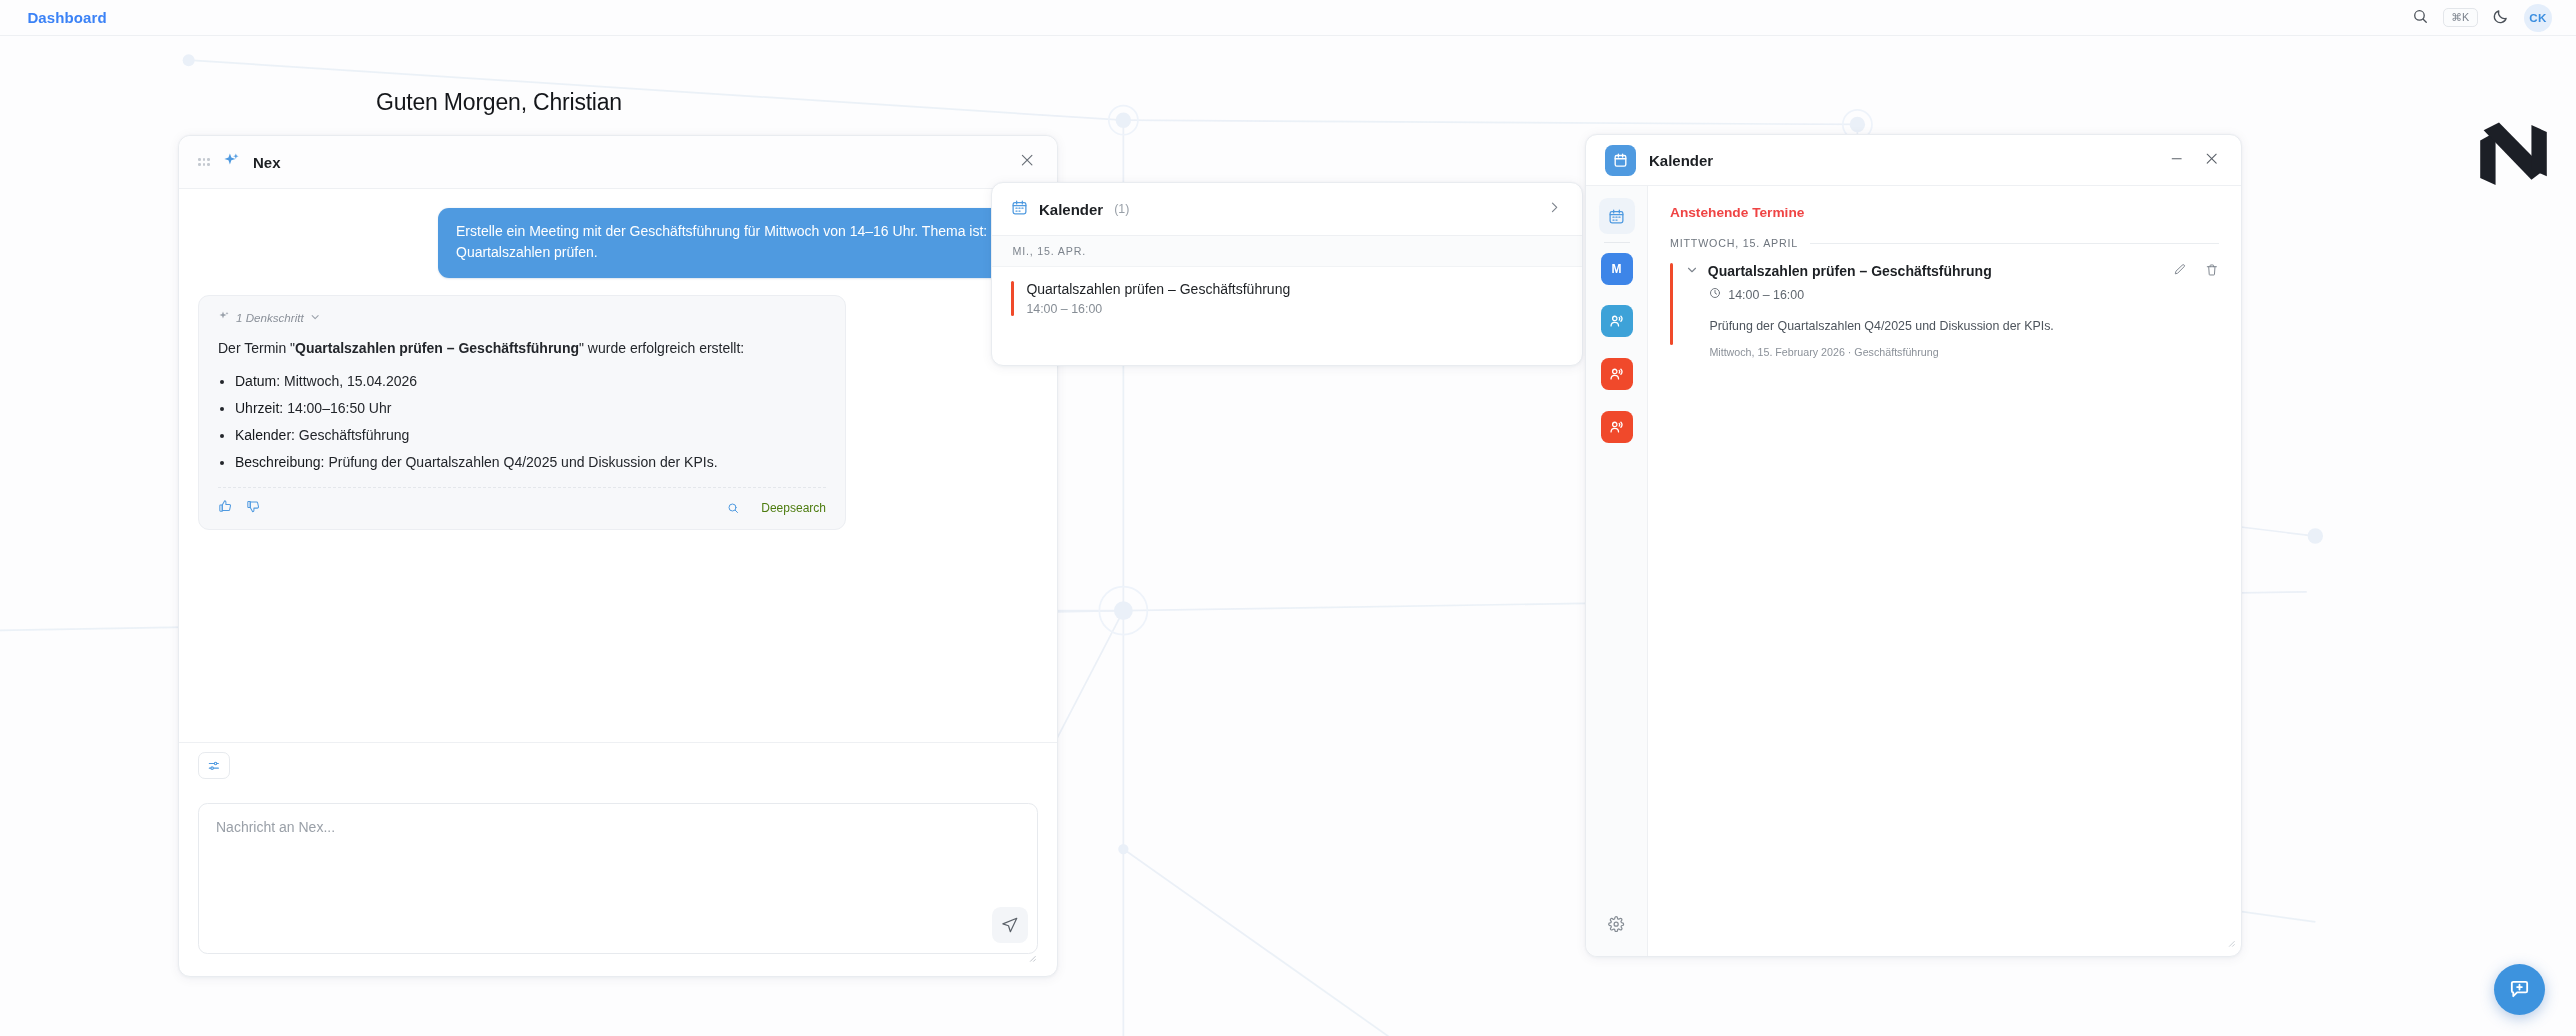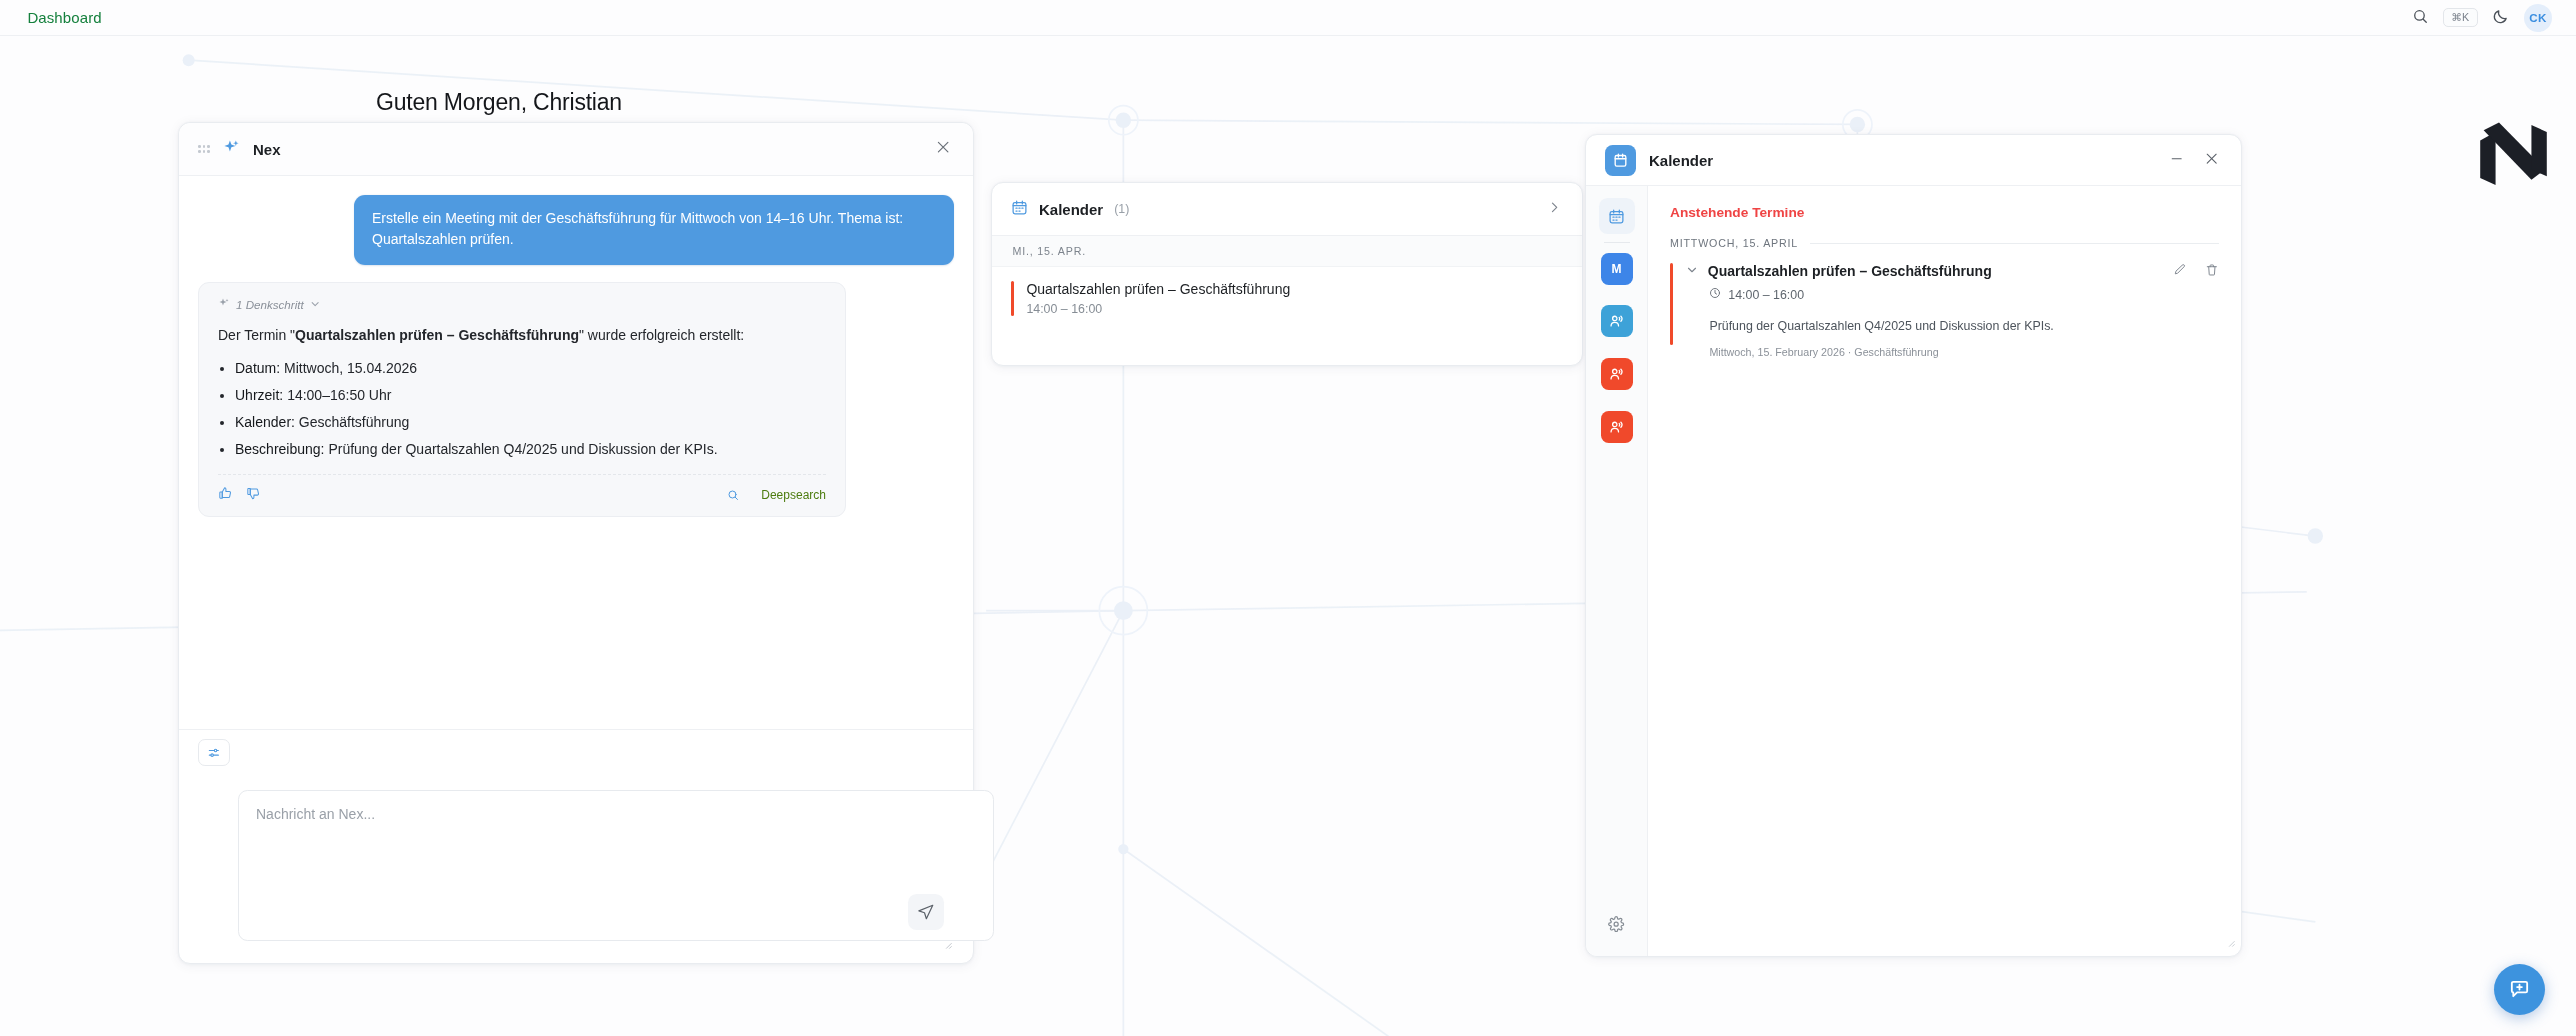--- a/index.html
+++ b/index.html
@@ -17,21 +17,21 @@
 
   
   .topbar {
     position: absolute; top: 0; left: 0; width: 2576px; height: 36px;
     display: flex; align-items: center; justify-content: space-between;
     padding: 0 24px 0 27.4px;
     background: #fdfdfe;
     border-bottom: 0.9px solid #eef0f3;
     z-index: 20;
   }
-  .topbar-title { font-size: 15px; font-weight: 400; color: #15803d; letter-spacing: 0.1px; }
+  .topbar-title { font-size: 15px; font-weight: 700; color: #3b82f6; letter-spacing: 0.1px; }
   .topbar-right { display: flex; align-items: center; gap: 14.6px; }
   .kbd {
     border: 0.9px solid #e3e6ea; border-radius: 5.1px; background: #fbfcfd;
     font-size: 10.7px; color: #7b828c; padding: 2.6px 7.7px 3.4px; line-height: 1;
     font-family: "Liberation Sans", sans-serif;
   }
   .avatar {
     width: 28px; height: 28px; border-radius: 50%;
     background: #e4eefb; color: #3b8ee0;
     display: flex; align-items: center; justify-content: center;
@@ -51,21 +51,21 @@
 
   
   .card {
     position: absolute; background: #ffffff;
     border: 0.9px solid #e9ecf0; border-radius: 12px;
     box-shadow: 0 1.7px 12px rgba(25,40,70,.055), 0 0.9px 2.6px rgba(25,40,70,.04);
     z-index: 10;
   }
 
   
-  #nex-panel { left: 178px; top: 122px; width: 796px; height: 842px; display: flex; flex-direction: column; }
+  #nex-panel { left: 178px; top: 135px; width: 880px; height: 842px; display: flex; flex-direction: column; }
   .nex-head {
     height: 53px; display: flex; align-items: center; gap: 12px;
     padding: 0 22px 0 19px; border-bottom: 0.9px solid #eef0f3;
     border-radius: 12px 12px 0 0; background: #fdfdfe;
   }
   .drag-dots { display: grid; grid-template-columns: repeat(3, 2.6px); gap: 2.1px; }
   .drag-dots i { width: 2.6px; height: 2.6px; border-radius: 50%; background: #c4c9d0; display: block; }
   .nex-title { font-size: 15px; font-weight: 600; color: #1d2024; }
   .head-close { margin-left: auto; cursor: pointer; }
 
@@ -101,21 +101,21 @@
   }
   .tool-btn {
     width: 32px; height: 26.6px; border: 0.9px solid #e7eaee; border-radius: 6.9px;
     background: #fff; display: flex; align-items: center; justify-content: center; cursor: pointer;
   }
   .nex-input-wrap { padding: 14.6px 19px 19px; position: relative; }
   .nex-textarea {
     width: 100%; height: 151px; resize: none;
     border: 0.9px solid #e7eaee; border-radius: 9.4px; background: #fff;
     padding: 15.4px 53px 15.4px 17px; font-size: 14px; color: #23262b;
-    font-family: "Liberation Sans", sans-serif; outline: none; margin-left: 40px;
+    font-family: "Liberation Sans", sans-serif; outline: none;
   }
   .nex-textarea::placeholder { color: #9aa0a8; }
   .send-btn {
     position: absolute; right: 29px; bottom: 33px;
     width: 36px; height: 36px; border-radius: 8.6px; background: #f3f5f8;
     display: flex; align-items: center; justify-content: center; cursor: pointer; border: none;
   }
   .resize-grip { position: absolute; right: 20.6px; bottom: 10.3px; }
 
   

